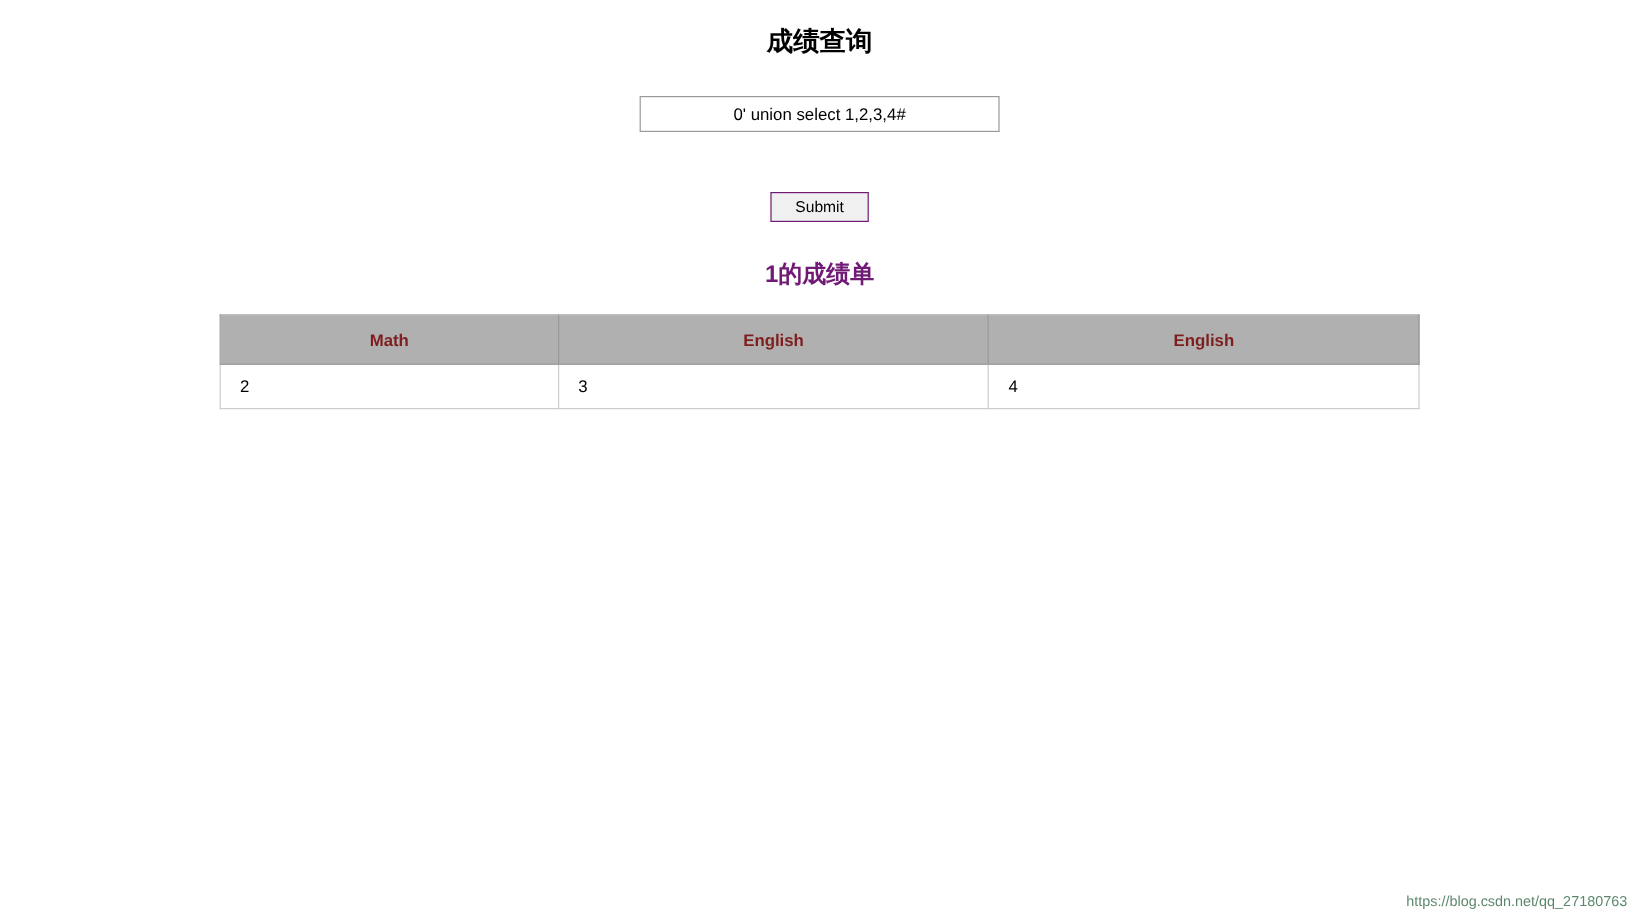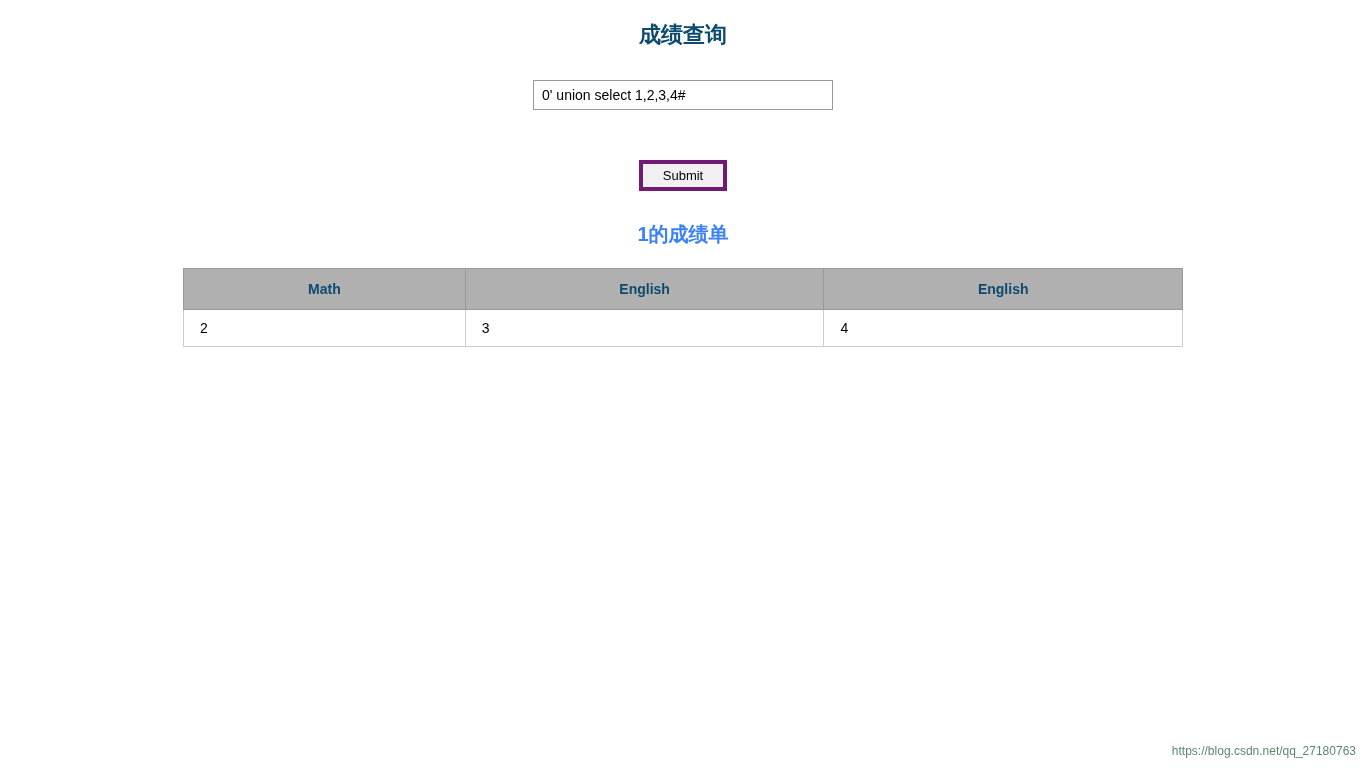--- a/index.html
+++ b/index.html
@@ -15,75 +15,76 @@
       min-height: 768px;
       position: relative;
     }
 
     .page-title {
       text-align: center;
       font-size: 22px;
       font-weight: bold;
       margin-top: 20px;
       margin-bottom: 30px;
-      color: #0c4a6e;
+      color: #000000;
     }
 
     .search-form {
       display: flex;
       flex-direction: column;
       align-items: center;
       gap: 20px;
       margin-bottom: 30px;
     }
 
     .search-input {
       width: 300px;
       padding: 6px 8px;
       font-size: 14px;
       border: 1px solid #999;
       outline: none;
+      text-align: center;
     }
 
     .submit-button {
       padding: 4px 20px;
       font-size: 13px;
       background-color: #f0f0f0;
-      border: 4px solid #701a75;
+      border: 1px solid #701a75;
       cursor: pointer;
       margin-top: 30px;
     }
 
     .result-title {
       text-align: center;
       font-size: 20px;
       font-weight: bold;
       margin-bottom: 20px;
-      color: #3b82f6;
+      color: #701a75;
     }
 
     .result-table-container {
       display: flex;
       justify-content: center;
     }
 
     .result-table {
       width: 1000px;
       border-collapse: collapse;
       border: 1px solid #999;
     }
 
     .result-table th {
       background-color: #b0b0b0;
       font-weight: bold;
       font-size: 14px;
       padding: 12px 16px;
       text-align: center;
       border: 1px solid #999;
-      color: #0c4a6e;
+      color: #7f1d1d;
     }
 
     .result-table td {
       padding: 10px 16px;
       font-size: 14px;
       border: 1px solid #ccc;
       color: #000;
     }
 
     .watermark {

